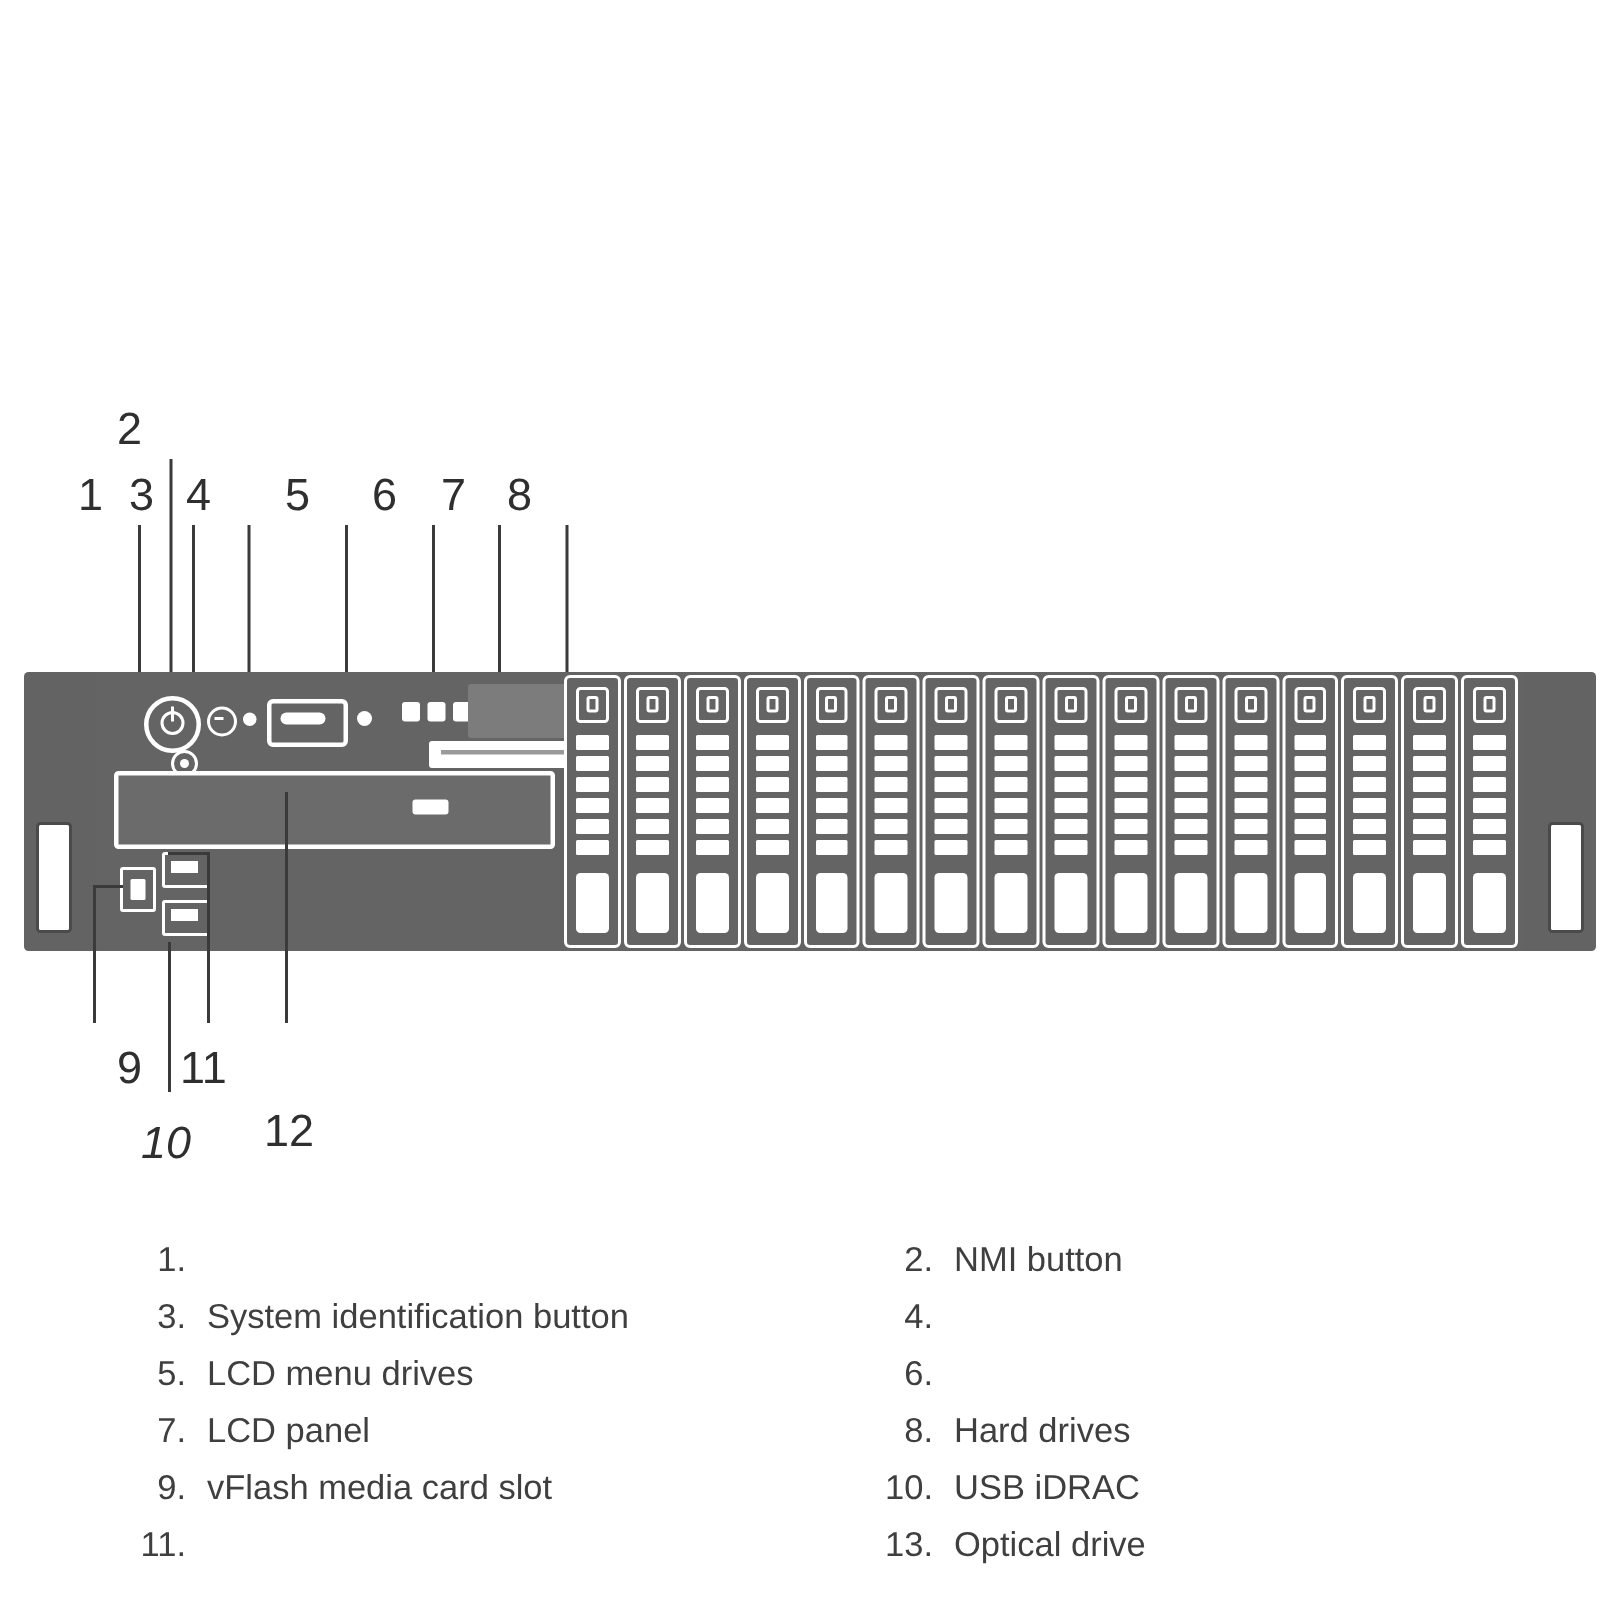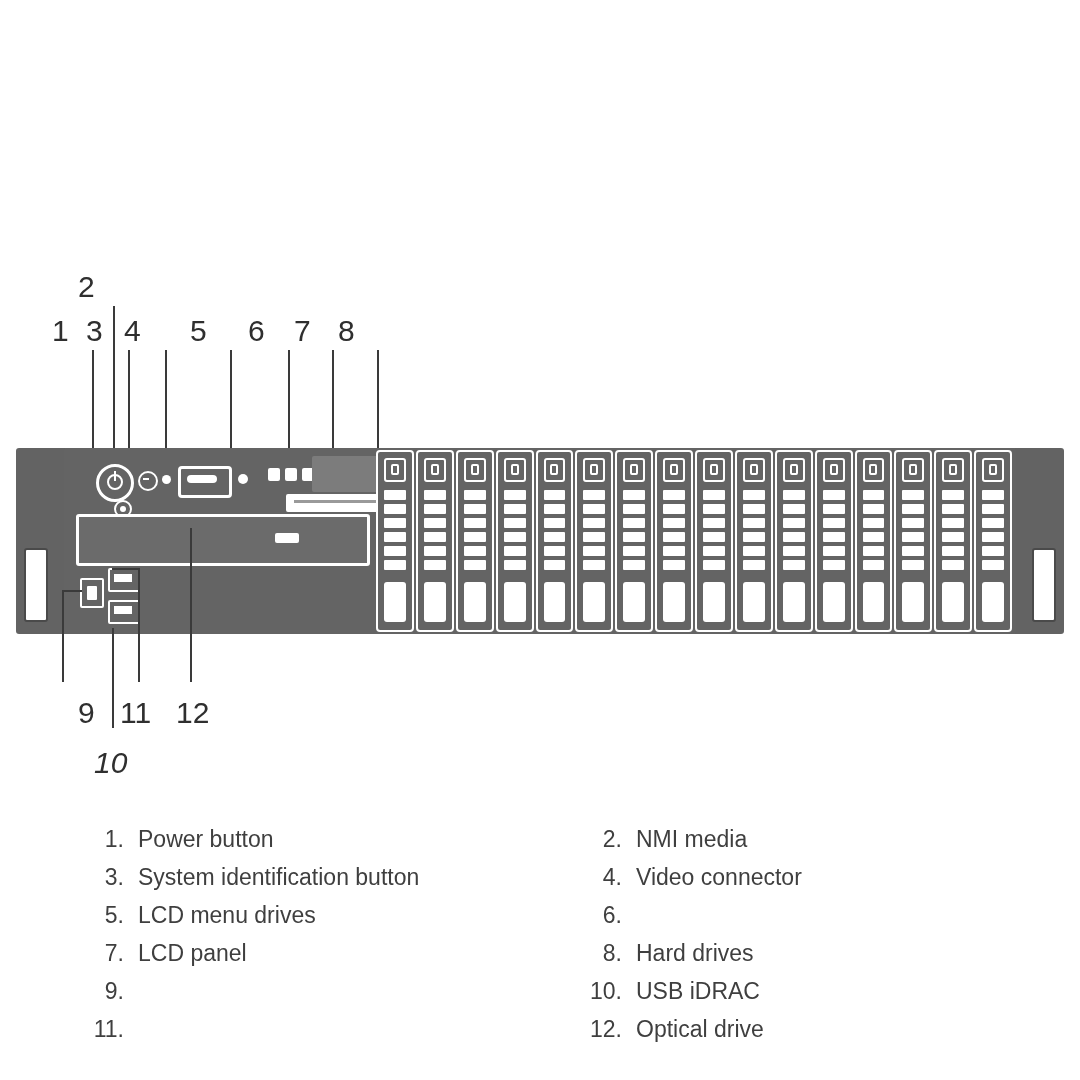--- a/index.html
+++ b/index.html
@@ -716,72 +716,71 @@
 
   <div class="callout-num" style="left:78px; top:698px;">
     <span>9</span>
   </div>
   <div class="callout-num" style="left:94px; top:748px;font-style:italic;">
     <span>10</span>
   </div>
   <div class="callout-num" style="left:120px; top:698px;">
     <span>11</span>
   </div>
-  <div class="callout-num" style="left:176px; top:698px;">
+  <div class="callout-num" style="left:176px; top:740px;">
     <span>12</span>
   </div>
 
   <div class="legend">
 
     <div class="legend-col-left">
       <div class="legend-item">
         <span class="legend-num">1.</span>
-        <span class="legend-label">Power button</span>
       </div>
       <div class="legend-item">
         <span class="legend-num">3.</span>
         <span class="legend-label">System identification button</span>
       </div>
       <div class="legend-item">
         <span class="legend-num">5.</span>
         <span class="legend-label">LCD menu drives</span>
       </div>
       <div class="legend-item">
         <span class="legend-num">7.</span>
         <span class="legend-label">LCD panel</span>
       </div>
       <div class="legend-item">
         <span class="legend-num">9.</span>
+        <span class="legend-label">vFlash media card slot</span>
       </div>
       <div class="legend-item">
         <span class="legend-num">11.</span>
       </div>
     </div>
 
     <div class="legend-col-right">
       <div class="legend-item">
         <span class="legend-num">2.</span>
-        <span class="legend-label">NMI media</span>
+        <span class="legend-label">NMI button</span>
       </div>
       <div class="legend-item">
         <span class="legend-num">4.</span>
-        <span class="legend-label">Video connector</span>
       </div>
       <div class="legend-item">
         <span class="legend-num">6.</span>
       </div>
       <div class="legend-item">
         <span class="legend-num">8.</span>
         <span class="legend-label">Hard drives</span>
       </div>
       <div class="legend-item">
         <span class="legend-num">10.</span>
         <span class="legend-label">USB iDRAC</span>
       </div>
       <div class="legend-item">
-        <span class="legend-num">12.</span>
+        <span class="legend-num">13.</span>
         <span class="legend-label">Optical drive</span>
       </div>
     </div>
 
   </div>
 
 </div>
 
 </body></html>

